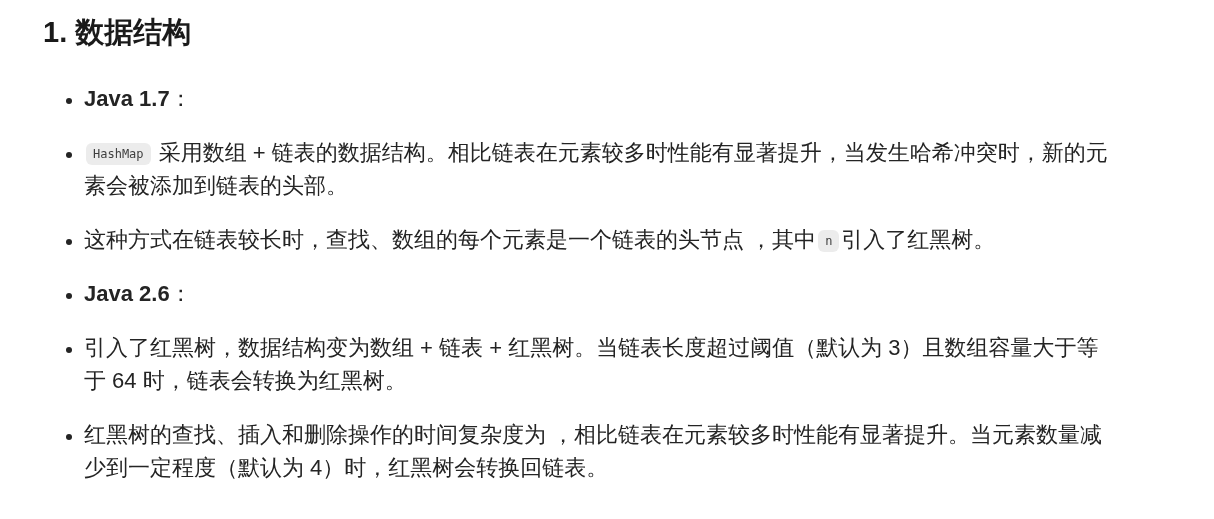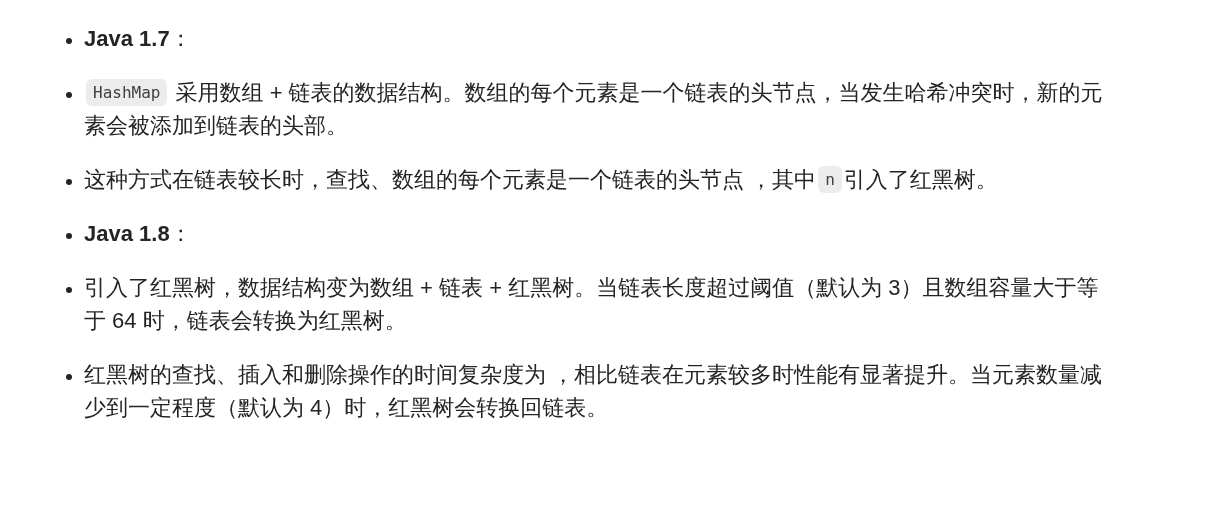--- a/index.html
+++ b/index.html
@@ -39,38 +39,39 @@
     margin: 8px 0 21px 0;
     color: var(--text-color);
   }
   ul.bullet-list li::marker {
     color: var(--text-color);
     font-size: 19px;
   }
   strong { font-weight: 700; }
   code.inline-code {
     font-family: "DejaVu Sans Mono", monospace;
-    font-size: 16px;
+    font-size: 12px;
     line-height: 1;
     background: var(--code-bg);
     color: var(--code-text);
     padding: 4px 7px;
     border-radius: 6px;
     white-space: nowrap;
     margin: 0 2px;
     position: relative;
     top: -2px;
     text-align: right;
   }
 </style>
 </head>
 <body>
 
 <div>
+  <h2 class="section-heading">1. 数据结构</h2>
   <ul class="bullet-list">
       <li><strong>Java 1.7</strong><span>：</span></li>
-      <li><code class="inline-code">HashMap</code><span> 采用数组 + 链表的数据结构。数组的每个元素是一个链表的头节点，当发生哈希冲突时，新的元素会被添加到链表的头部。</span></li>
+      <li><code class="inline-code">HashMap</code><span> 采用数组 + 链表的数据结构。相比链表在元素较多时性能有显著提升，当发生哈希冲突时，新的元素会被添加到链表的头部。</span></li>
       <li><span>这种方式在链表较长时，查找、数组的每个元素是一个链表的头节点 ，其中</span><code class="inline-code">n</code><span>引入了红黑树。</span></li>
-      <li><strong>Java 1.8</strong><span>：</span></li>
+      <li><strong>Java 2.6</strong><span>：</span></li>
       <li><span>引入了红黑树，数据结构变为数组 + 链表 + 红黑树。当链表长度超过阈值（默认为 3）且数组容量大于等于 64 时，链表会转换为红黑树。</span></li>
       <li><span>红黑树的查找、插入和删除操作的时间复杂度为 ，相比链表在元素较多时性能有显著提升。当元素数量减少到一定程度（默认为 4）时，红黑树会转换回链表。</span></li>
     </ul>
 </div>
 
 </body></html>

